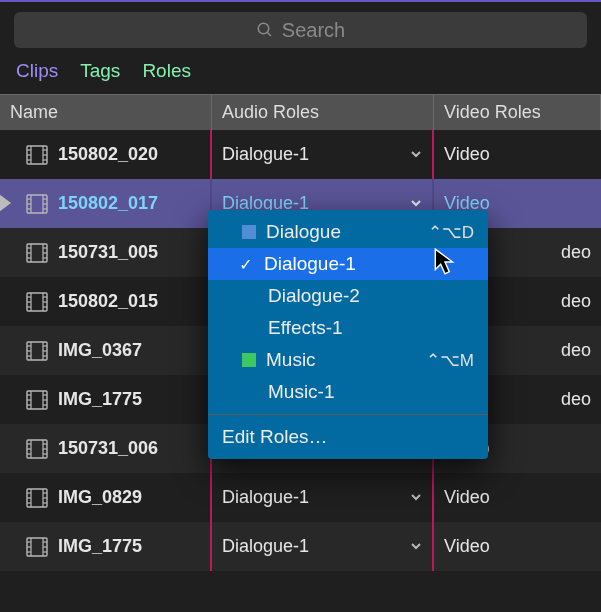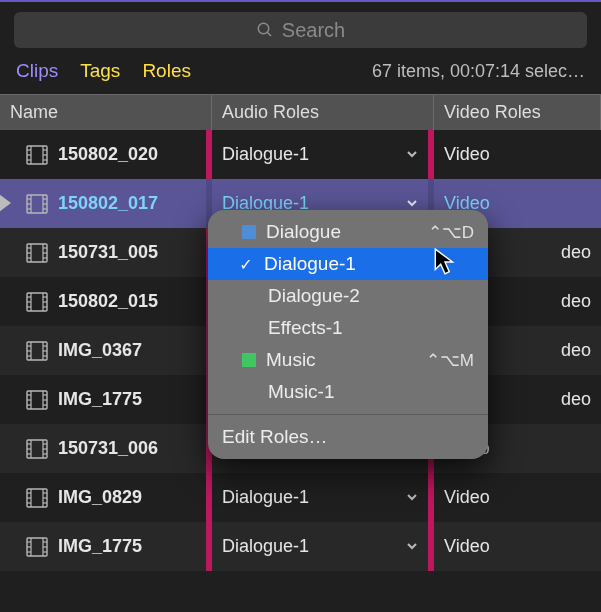--- a/index.html
+++ b/index.html
@@ -32,21 +32,21 @@
   }
   .searchbar svg { width: 18px; height: 18px; fill: none; stroke: #8a8a8a; stroke-width: 2; }
   
   .tabsrow {
     display: flex;
     align-items: center;
     padding: 6px 16px 12px 16px;
     font-size: 19px;
     gap: 22px;
   }
-  .tab { color: #fde047; cursor: default; }
+  .tab { color: #86efac; cursor: default; }
   .tab.active { color: #9e8df8; }
   .spacer { flex: 1; }
   .stats { color: #bdbdbd; font-size: 18px; white-space: nowrap; overflow: hidden; text-overflow: ellipsis; max-width: 250px;}
   
   .colhdr {
     display: flex;
     background: #525252;
     color: #dedede;
     font-size: 18px;
     height: 36px;
@@ -70,21 +70,21 @@
     align-items: stretch;
     background: #282828;
     color: #e6e6e6;
     font-size: 18px;
   }
   .row.alt { background: #1f1f1f; }
   .row.sel { background: #5a5597; color: #7dd3fc; }
   .cell {
     display: flex; align-items: center;
     padding: 0 10px;
-    border-right: 6px solid #be185d;
+    border-right: 2px solid #be185d;
     overflow: hidden; white-space: nowrap;
   }
   .row.sel .cell { border-right-color: #4e4a85; }
   .cell.name  { width: 212px; gap: 10px; font-weight: 600; padding-left: 26px;}
   .cell.audio { width: 222px; gap: 6px; }
   .cell.video { flex: 1; border-right: none; }
   .filmicon { width: 22px; height: 20px; flex-shrink: 0;}
   .filmicon rect { fill: none; stroke: #b7b7b7; stroke-width: 1.4; }
   .filmicon .h { stroke: #b7b7b7; stroke-width: 1.2; }
   .chev { margin-left: auto; }
@@ -97,22 +97,22 @@
     border-top: 9px solid transparent;
     border-bottom: 9px solid transparent;
     border-left: 12px solid #bcbcbc;
     transform: translateY(16px);
   }
   
   .menu {
     position: absolute;
     left: 208px; top: 80px;
     width: 280px;
-    background: #737373;
-    border-radius: 16px;
+    background: #0369a1;
+    border-radius: 4px;
     box-shadow: 0 12px 32px rgba(0,0,0,0.75);
     padding: 6px 0;
     font-size: 19px;
     color: #ececec;
   }
   .mitem {
     display: flex; align-items: center;
     height: 32px;
     padding: 0 14px 0 14px;
     gap: 10px;
@@ -142,21 +142,20 @@
         <line x1="20" y1="20" x2="15" y2="15"></line>
       </svg>
     <span placeholder="Search">Search</span>
   </div>
 
   <div class="tabsrow">
     <span class="tab active">Clips</span>
     <span class="tab">Tags</span>
     <span class="tab">Roles</span>
     <span class="spacer"></span>
-    <span class="stats">67 items, 00:07:14 selec…</span>
   </div>
 
   <div class="colhdr">
     <div class="hc name">Name</div>
     <div class="hc audio">Audio Roles</div>
     <div class="hc video">Video Roles</div>
   </div>
 
   <div class="tbody">
     <div class="playhead"></div>

